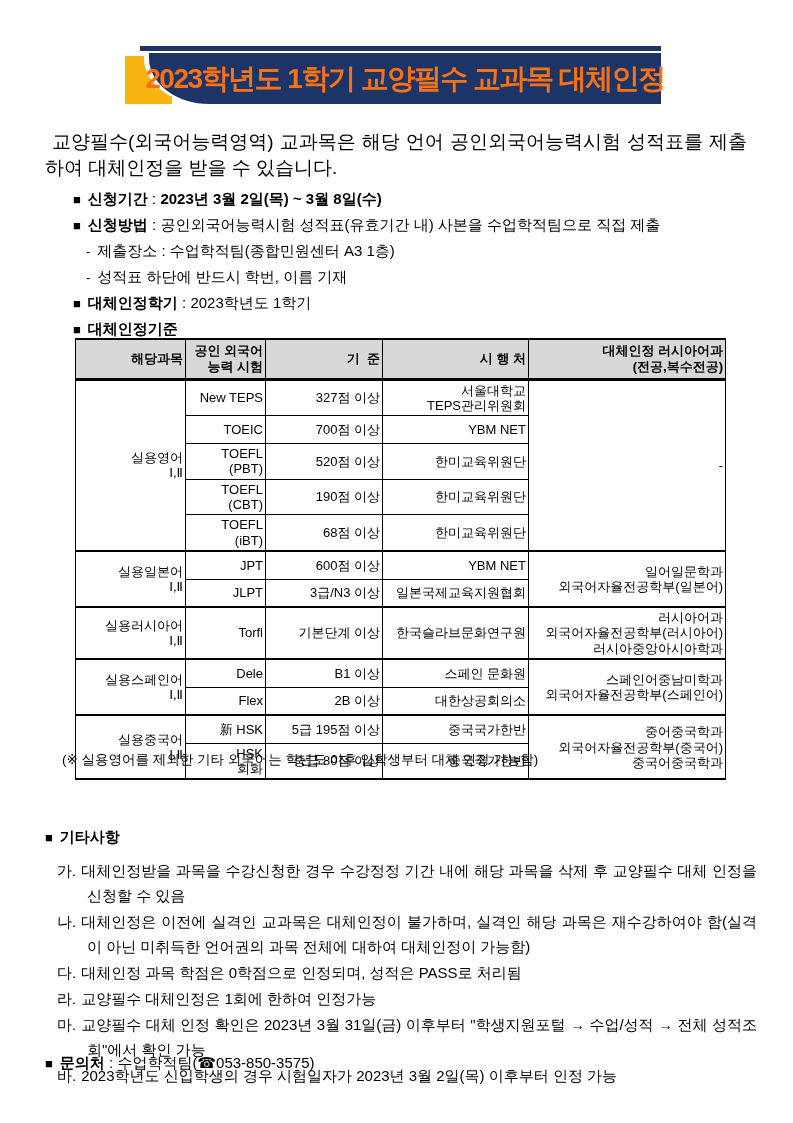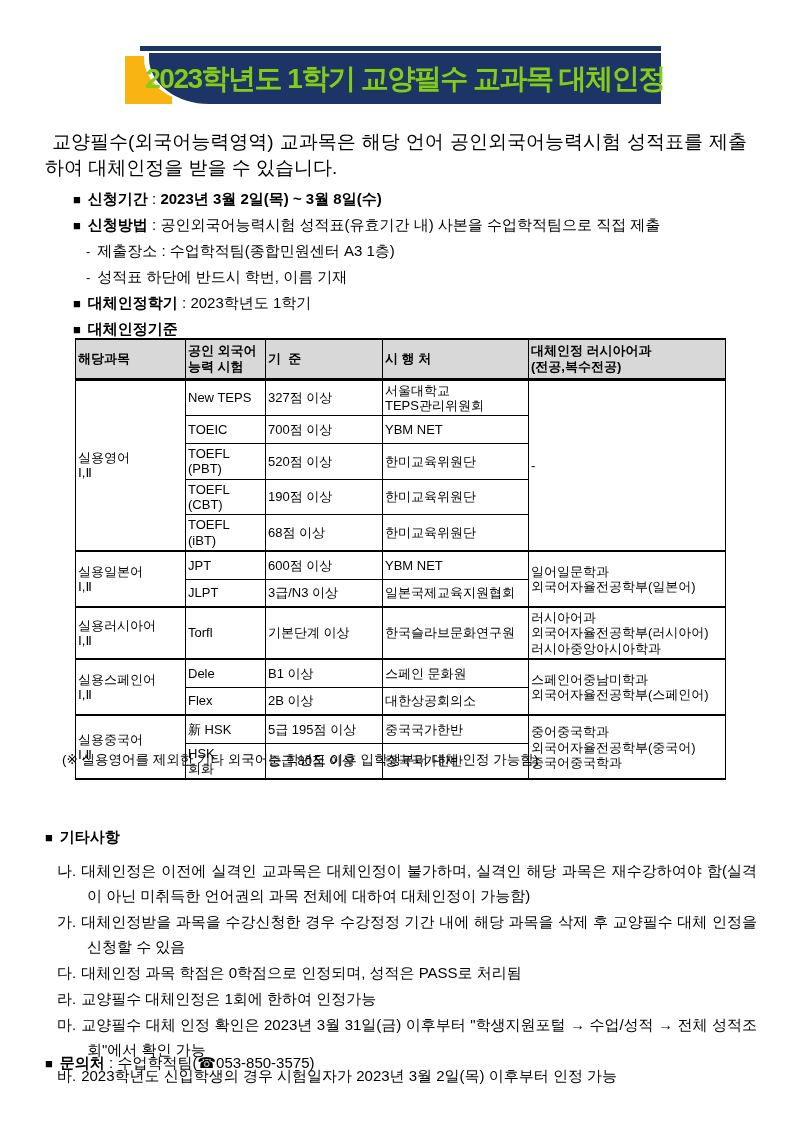--- a/index.html
+++ b/index.html
@@ -16,39 +16,39 @@
   }
   
   .banner{position:absolute;top:46px;left:125px;width:536px;height:60px;}
   .banner-topline{position:absolute;left:15px;top:0;right:0;height:5px;background:var(--navy);}
   .banner-yellow{position:absolute;left:0;top:10px;width:47px;height:48px;background:var(--yellow);}
   .banner-navy{
     position:absolute;left:24px;top:7px;right:0;height:51px;background:var(--navy);
     border-bottom-left-radius:60px 46px;box-shadow:-5px 0 0 0 #ffffff;
     display:flex;align-items:center;justify-content:center;
   }
-  .banner-title{color:#84cc16;font-weight:700;font-size:28px;letter-spacing:-1.5px;white-space:nowrap;}
+  .banner-title{color:#f97316;font-weight:700;font-size:28px;letter-spacing:-1.5px;white-space:nowrap;}
   
   .intro{
     position:absolute;top:129px;left:45px;width:702px;
     font-size:19px;line-height:26px;text-align:justify;text-indent:7px;
   }
   
   .info-list{position:absolute;top:186px;left:45px;width:710px;font-size:15px;margin-left:28px;}
   .info-line{line-height:25px;white-space:nowrap;}
   .info-line .marker{font-size:13px;margin-right:7px;}
   .info-line .label{font-weight:700;}
   .info-line.sub{margin-left:13px;}
   .info-line .sep{white-space:pre;}
   .info-line.bold-val .value{font-weight:700;}
   
   .subst-table{
     position:absolute;top:338px;left:75px;width:650px;
     border-collapse:collapse;table-layout:fixed;
-    font-size:13px;text-align:left;
+    font-size:13px;text-align:right;
     border:1px solid #000;border-top:2px solid #000;border-bottom:2px solid #000;
   }
   .subst-table th,.subst-table td{
     border:1px solid #000;padding:2px 2px;line-height:1.18;vertical-align:middle;
   }
   .subst-table thead th{
     background:var(--hdr-gray);font-weight:700;height:40px;
     border-bottom:3px solid #000;white-space:pre-wrap;
   }
   .subst-table tbody td{white-space:pre-line;height:28px;}
@@ -220,24 +220,24 @@
     </tbody>
   </table>
 
   <div class="table-note">(※ 실용영어를 제외한 기타 외국어는 학년도 이후 입학생부터 대체 인정 가능함)</div>
 
   <div class="etc">
     <div class="etc-heading">
       <span class="marker">■</span><span>기타사항</span>
     </div>
     <div class="etc-item">
+      <span class="no">가.</span><span>대체인정받을 과목을 수강신청한 경우 수강정정 기간 내에 해당 과목을 삭제 후 교양필수 대체 인정을 신청할 수 있음</span>
+    </div>
+    <div class="etc-item">
       <span class="no">나.</span><span>대체인정은 이전에 실격인 교과목은 대체인정이 불가하며, 실격인 해당 과목은 재수강하여야 함(실격이 아닌 미취득한 언어권의 과목 전체에 대하여 대체인정이 가능함)</span>
-    </div>
-    <div class="etc-item">
-      <span class="no">가.</span><span>대체인정받을 과목을 수강신청한 경우 수강정정 기간 내에 해당 과목을 삭제 후 교양필수 대체 인정을 신청할 수 있음</span>
     </div>
     <div class="etc-item">
       <span class="no">다.</span><span>대체인정 과목 학점은 0학점으로 인정되며, 성적은 PASS로 처리됨</span>
     </div>
     <div class="etc-item">
       <span class="no">라.</span><span>교양필수 대체인정은 1회에 한하여 인정가능</span>
     </div>
     <div class="etc-item">
       <span class="no">마.</span><span>교양필수 대체 인정 확인은 2023년 3월 31일(금) 이후부터 "학생지원포털 → 수업/성적 → 전체 성적조회"에서 확인 가능</span>
     </div>

